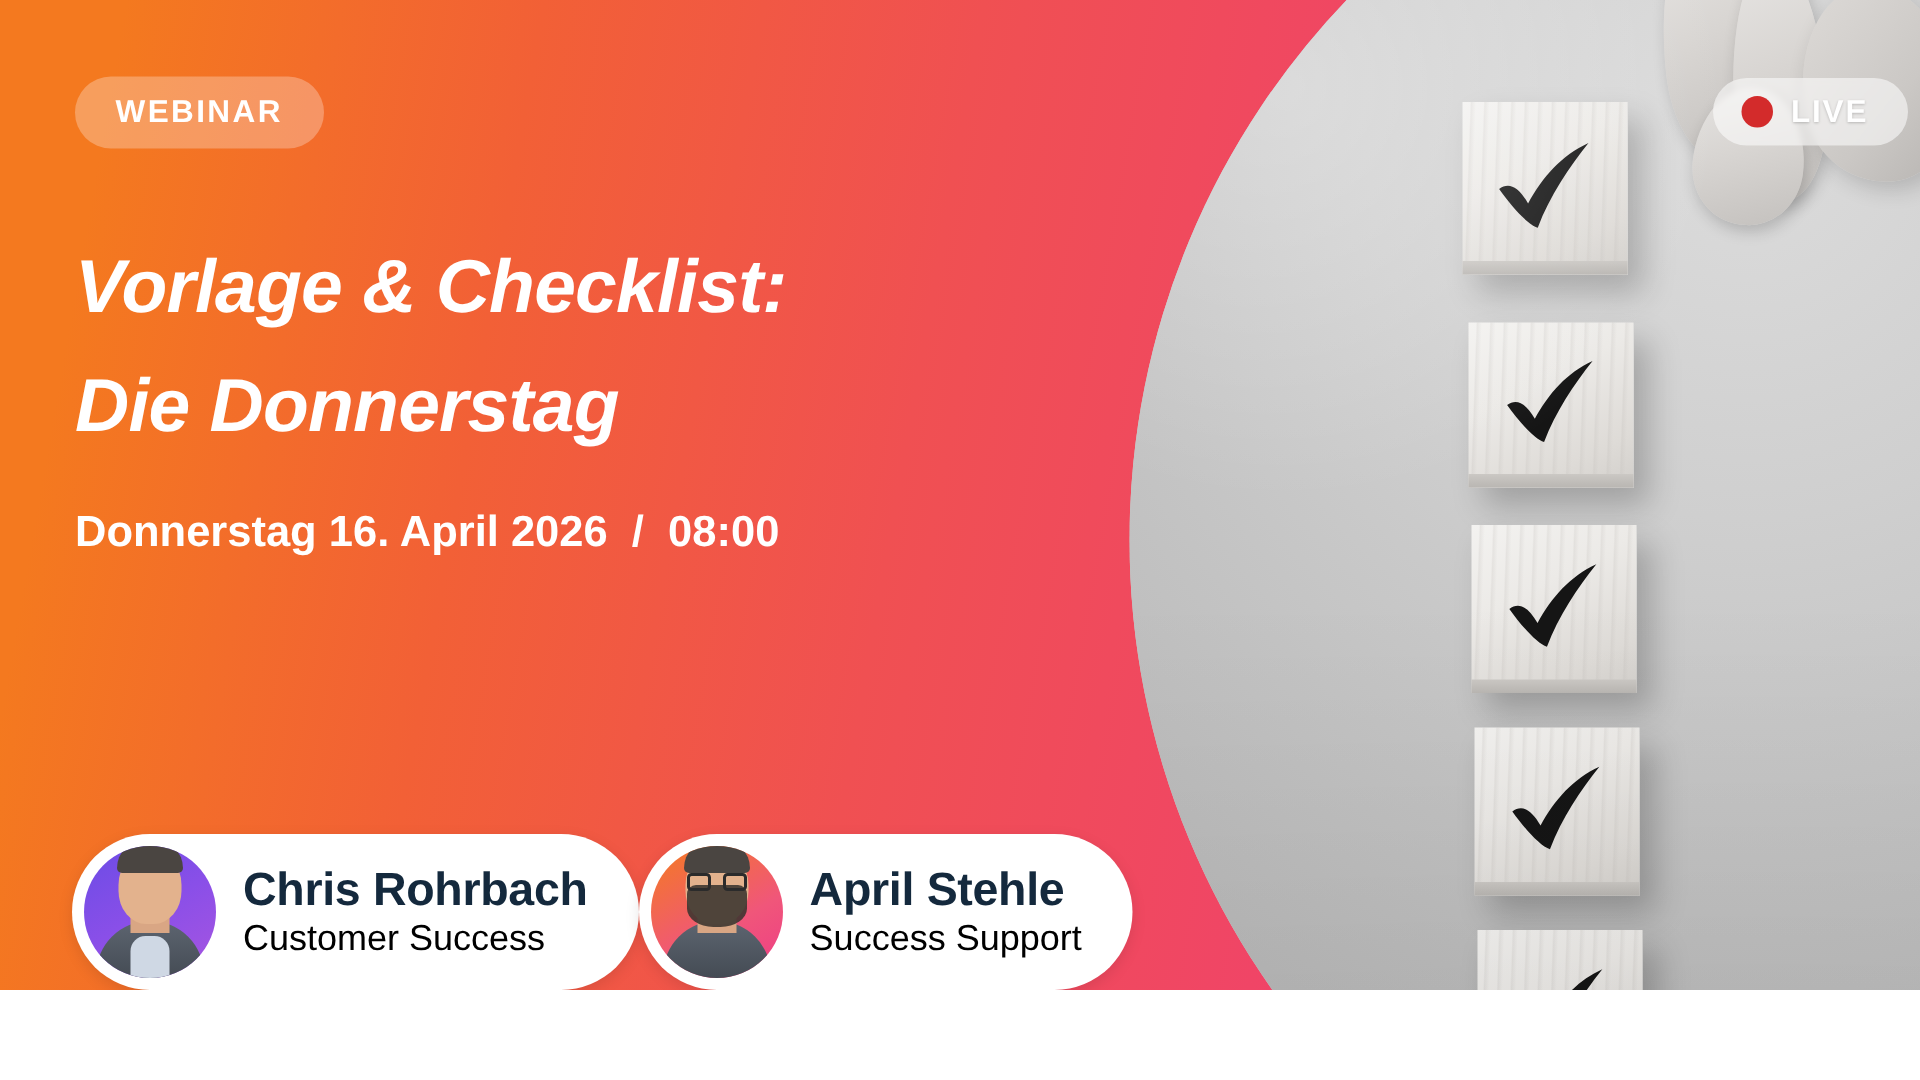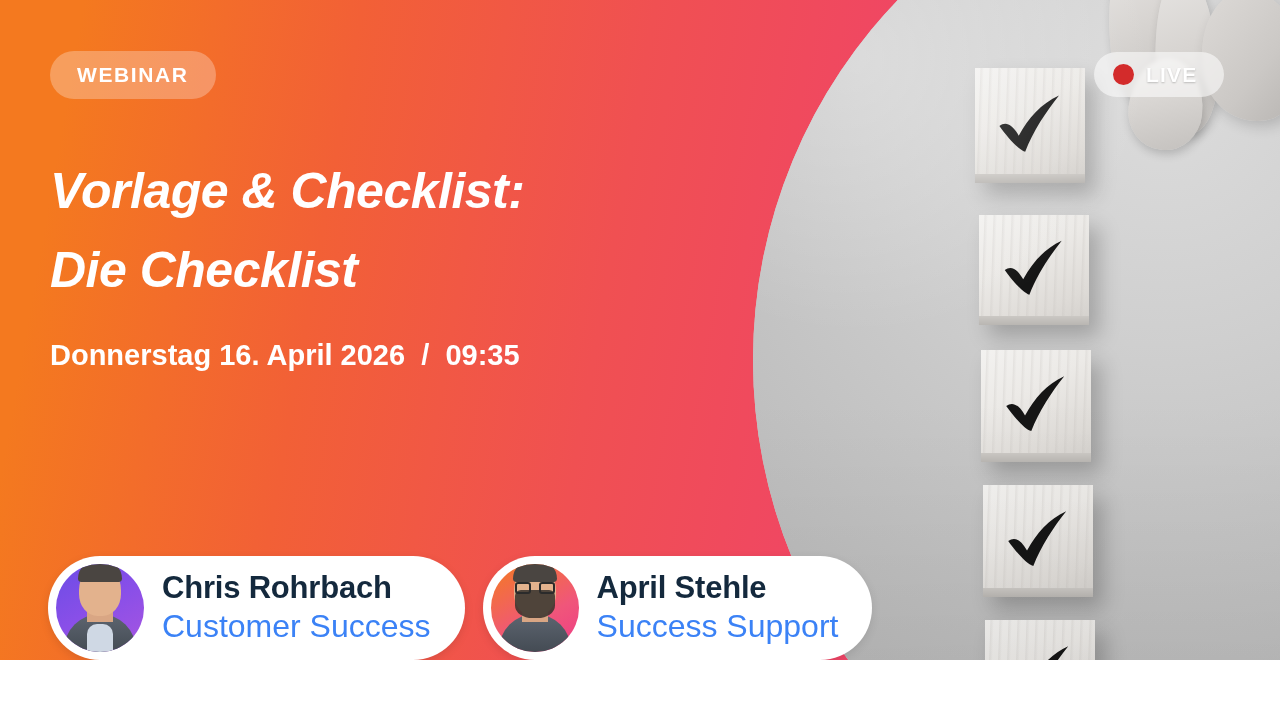--- a/index.html
+++ b/index.html
@@ -122,21 +122,21 @@
     background: rgba(255, 255, 255, 0.28);
     color: #ffffff;
     font-size: 21px;
     font-weight: bold;
     letter-spacing: 1.6px;
     line-height: 1;
   }
 
   .live-badge {
     position: absolute;
-    left: 1094px;
+    left: 1142px;
     top: 52px;
     display: flex;
     align-items: center;
     gap: 12px;
     padding: 12px 27px 12px 19px;
     border-radius: 999px;
     background: rgba(255, 255, 255, 0.55);
     backdrop-filter: blur(2px);
   }
   .live-dot {
@@ -182,21 +182,20 @@
     white-space: pre;
   }
 
   
   .speakers {
     position: absolute;
     left: 48px;
     top: 556px;
     display: flex;
     align-items: center;
-    gap: 18px;
   }
   .speaker-card {
     display: flex;
     align-items: center;
     height: 104px;
     background: #ffffff;
     border-radius: 999px;
     padding: 0 34px 0 8px;
     box-shadow: 0 3px 10px rgba(0,0,0,0.10);
   }
@@ -296,22 +295,22 @@
   .speaker-text { display: flex; flex-direction: column; justify-content: center; }
   .speaker-name {
     color: #14293D;
     font-size: 31px;
     font-weight: bold;
     line-height: 1.15;
     letter-spacing: -0.2px;
     white-space: nowrap;
   }
   .speaker-role {
-    color: #3b82f6;
-    font-size: 32px;
+    color: #000000;
+    font-size: 24px;
     font-weight: normal;
     line-height: 1.25;
     white-space: nowrap;
   }
 </style>
 </head>
 <body>
 
 <div class="canvas">
 
@@ -360,24 +359,24 @@
 
   <div class="webinar-badge">WEBINAR</div>
 
   <div class="live-badge">
     <span class="live-dot"></span>
     <span class="live-label">LIVE</span>
   </div>
 
   <div class="headline">
     <div class="line">Vorlage &amp; Checklist:</div>
-    <div class="line">Die Checklist</div>
+    <div class="line">Die Donnerstag</div>
   </div>
 
-  <div class="datetime">Donnerstag 16. April 2026  /  09:35</div>
+  <div class="datetime">Donnerstag 16. April 2026  /  08:00</div>
 
   <div class="speakers">
 
     <div class="speaker-card">
       <div class="avatar a1">
         <div class="portrait">
           <div class="p-body"></div>
           <div class="p-shirt"></div>
           <div class="p-neck"></div>
           <div class="p-head"></div>

